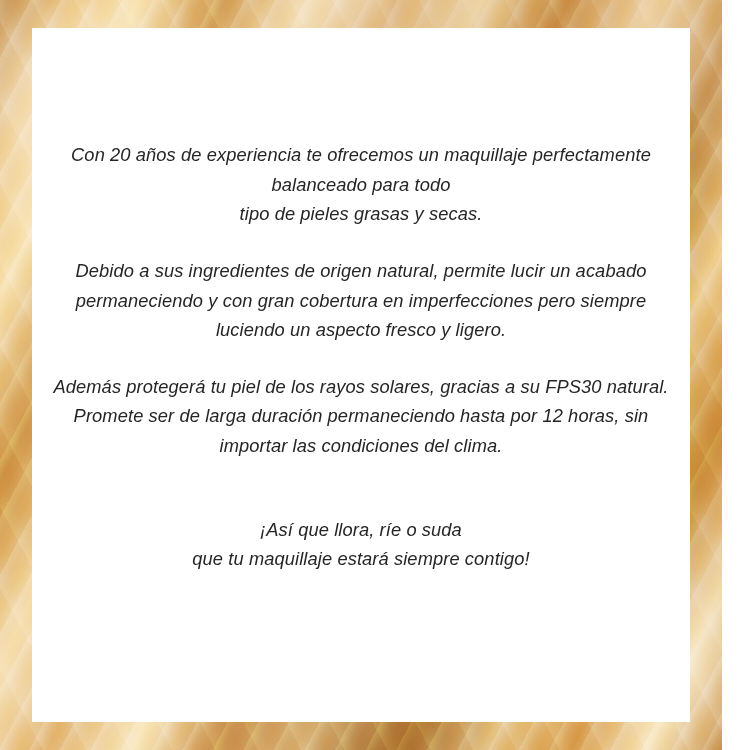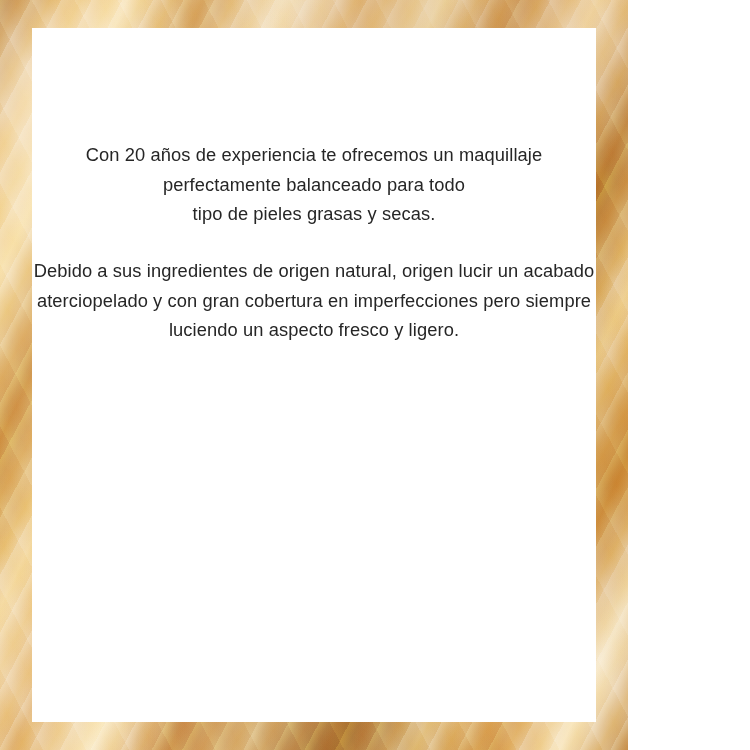--- a/index.html
+++ b/index.html
@@ -10,21 +10,21 @@
   body {
     width: 750px;
     height: 750px;
     overflow: hidden;
     font-family: "Liberation Sans", sans-serif;
   }
 
   
   #card {
     position: relative;
-    width: 628px;
+    width: 722px;
     height: 750px;
     box-sizing: border-box;
     background:
       
       radial-gradient(circle at 8% 12%, rgba(255,255,255,0.55) 0%, rgba(255,255,255,0) 18%),
       radial-gradient(circle at 92% 6%, rgba(255,255,255,0.45) 0%, rgba(255,255,255,0) 16%),
       radial-gradient(circle at 95% 88%, rgba(255,255,255,0.40) 0%, rgba(255,255,255,0) 20%),
       radial-gradient(circle at 4% 92%, rgba(255,255,255,0.35) 0%, rgba(255,255,255,0) 18%),
       radial-gradient(circle at 50% 0%, rgba(255,255,255,0.50) 0%, rgba(255,255,255,0) 22%),
       radial-gradient(circle at 50% 100%, rgba(120,70,20,0.35) 0%, rgba(120,70,20,0) 24%),
@@ -36,20 +36,21 @@
         #f2d49a 29%,
         #d79a46 37%,
         #f8e3b4 45%,
         #c8873a 53%,
         #eec887 61%,
         #b87a2e 70%,
         #f3d69d 78%,
         #d2933f 86%,
         #f7e0ae 93%,
         #bb7e31 100%);
+    font-style: italic;
   }
   
   #foil-streaks {
     position: absolute;
     inset: 0;
     background:
       repeating-linear-gradient(118deg,
         rgba(255,255,255,0.20) 0px,
         rgba(255,255,255,0.00) 9px,
         rgba(140,85,25,0.16) 17px,
@@ -108,19 +109,21 @@
 <body>
 
 <div id="card">
   <div id="foil-streaks"></div>
   <div id="foil-grain"></div>
 
   <div id="panel">
     <div id="body-copy">
       <p class="para">Con 20 años de experiencia  te ofrecemos un maquillaje perfectamente balanceado para todo<br>tipo de pieles grasas y secas.</p>
       <div class="spacer"></div>
-      <p class="para">Debido a sus ingredientes de origen natural, origen lucir un acabado aterciopelado y con gran cobertura en imperfecciones pero siempre luciendo un aspecto fresco y ligero.</p>
+      <p class="para">Debido a sus ingredientes de origen natural, permite lucir un acabado permaneciendo y con gran cobertura en imperfecciones pero siempre luciendo un aspecto fresco y ligero.</p>
+      <div class="spacer"></div>
+      <p class="para">Además protegerá tu piel de los rayos solares, gracias a su FPS30 natural.<br>Promete ser de larga duración permaneciendo hasta por 12 horas, sin importar las condiciones del clima.</p>
       <div class="spacer"></div>
       <div class="spacer"></div>
-      <div class="spacer"></div>
+      <p class="para">¡Así que llora, ríe o suda<br>que tu maquillaje estará siempre contigo!</p>
     </div>
   </div>
 </div>
 
 </body></html>

